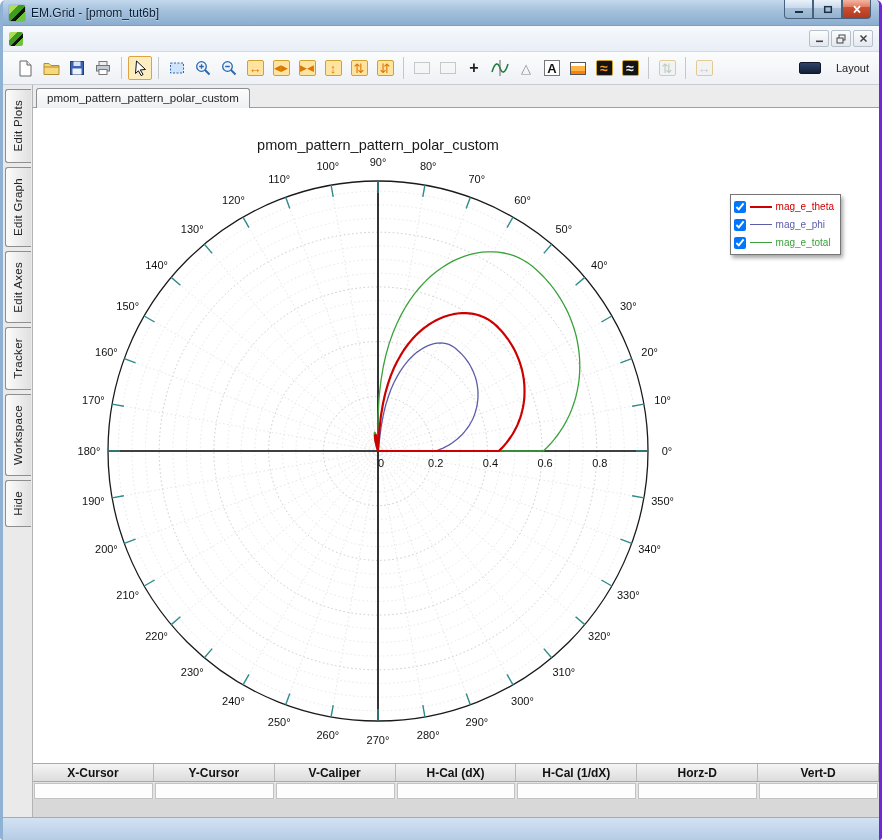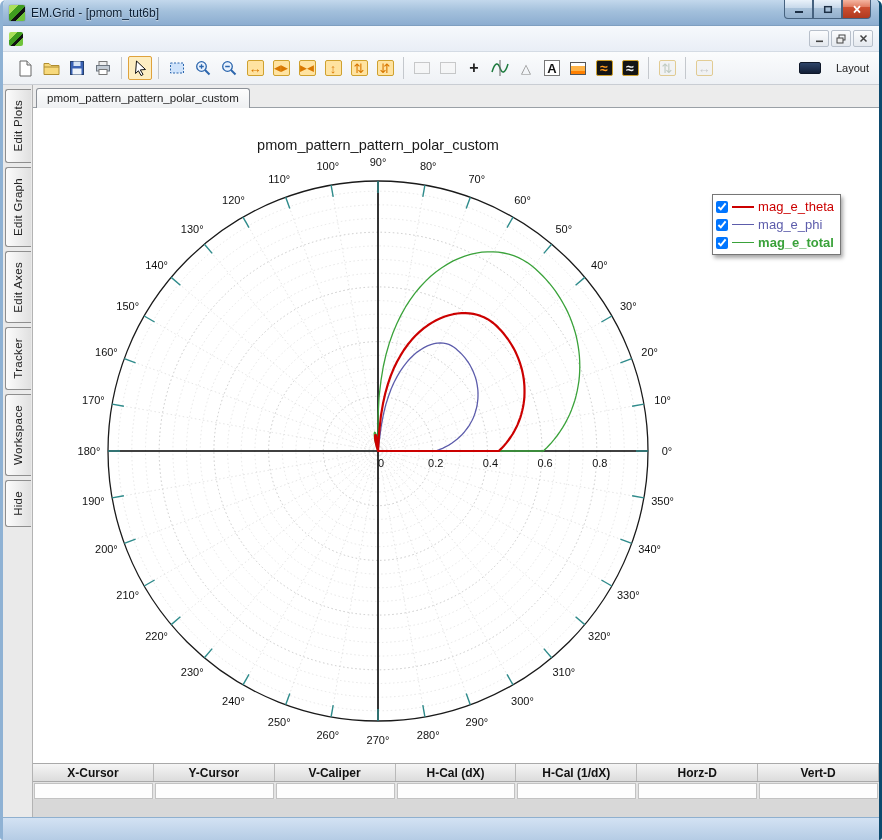--- a/index.html
+++ b/index.html
@@ -1,20 +1,20 @@
 <!DOCTYPE html>
 <html><head>
 <meta charset="utf-8">
 <style>
   html,body{margin:0;padding:0;overflow:hidden;}
   body{width:882px;height:840px;font-family:"Liberation Sans",sans-serif;background:#fff;-webkit-font-smoothing:antialiased;}
   *{box-sizing:border-box;}
   svg text{font-family:"Liberation Sans",sans-serif;}
 
-  .win{width:882px;height:840px;display:flex;flex-direction:column;border-left:3px solid #8fb2d4;border-right:3px solid #0c4a6e;border-radius:6px 6px 3px 3px;overflow:hidden;background:#fff;}
+  .win{width:882px;height:840px;display:flex;flex-direction:column;border-left:3px solid #8fb2d4;border-right:3px solid #6d28d9;border-radius:6px 6px 3px 3px;overflow:hidden;background:#fff;}
 
   
   .titlebar{height:26px;flex:0 0 26px;display:flex;align-items:center;background:linear-gradient(#c3d8ec,#a3c0dc 45%,#8cadd0);border-bottom:1px solid #7f9fc0;position:relative;}
   .app-icon{width:16px;height:16px;margin:0 6px 0 6px;border-radius:2px;background:linear-gradient(135deg,#aadf5a 0 30%,#3f9c1f 30% 55%,#111 55% 70%,#6fc33a 70%);box-shadow:0 0 1px #234;}
   .title-text{font-size:12px;color:#0d1f33;text-shadow:0 1px 1px rgba(255,255,255,.6);}
   .cap-group{position:absolute;top:0;right:8px;display:flex;}
   .cap-btn{width:29px;height:19px;display:flex;align-items:center;justify-content:center;border:1px solid #46627f;border-top:none;background:linear-gradient(#eaf2fa,#c6d8ea 45%,#a9c2da 46%,#93b0cd);}
   .cap-btn.first{border-radius:0 0 0 4px;}
   .cap-btn.close{border-radius:0 0 4px 0;background:linear-gradient(#f4b5a1,#e07a5f 40%,#cd4f31 41%,#b03a1f);}
   .cap-btn svg{display:block;}
@@ -54,21 +54,21 @@
   .doc-tab{font-size:11.5px;color:#1c1c1c;background:linear-gradient(#fdfdfd,#eef0f2);border:1px solid #8b9097;border-bottom:none;border-radius:3px 3px 0 0;padding:3px 10px 4px 10px;position:relative;top:1px;}
 
   .plot-area{height:655px;flex:0 0 655px;background:#fff;position:relative;}
   .plot-area svg{display:block;}
 
   
   .legend{position:absolute;top:86px;right:38px;background:#fff;border:1px solid #767676;box-shadow:2px 3px 4px rgba(0,0,0,.35);padding:3px 6px 3px 3px;display:flex;flex-direction:column;gap:1px;}
   .lg-row{display:flex;align-items:center;gap:4px;height:17px;}
   .lg-row input{width:12px;height:12px;margin:0;}
   .lg-line{width:22px;display:inline-block;}
-  .lg-label{font-size:13px;}
+  .lg-label{font-size:10px;}
 
   
   .cursor-table{height:36px;flex:0 0 36px;display:flex;flex-direction:column;}
   .ct-head{height:19px;display:grid;grid-template-columns:repeat(7,1fr);background:linear-gradient(#f5f5f5,#dcdcdc);border-top:1px solid #a9a9a9;border-bottom:1px solid #a9a9a9;}
   .ct-h{font-size:12px;font-weight:bold;color:#111;text-align:center;padding-top:2px;border-right:1px solid #b9b9b9;overflow:hidden;white-space:nowrap;}
   .ct-rowvals{height:17px;display:grid;grid-template-columns:repeat(7,1fr);background:#e3e3e3;padding-top:1px;}
   .ct-c{background:#fdfdfd;border:1px solid #c2c2c2;margin:0 1px;font-size:11px;}
 
   .gap-strip{height:18px;flex:0 0 18px;background:#d8d8d8;}
   .bottom-frame{height:23px;flex:0 0 23px;background:linear-gradient(#d3e2f3,#b5cce5);border-top:1px solid #8fb0cf;}
@@ -430,21 +430,21 @@
               <span class="lg-label" style="color: rgb(204, 0, 0);">mag_e_theta</span>
             </div>
             <div class="lg-row">
               <input type="checkbox" checked="" style="">
               <span class="lg-line" style="border-top: 1.5px solid rgb(92, 92, 171);"></span>
               <span class="lg-label" style="color: rgb(92, 92, 171);">mag_e_phi</span>
             </div>
             <div class="lg-row">
               <input type="checkbox" checked="" style="">
               <span class="lg-line" style="border-top: 1.5px solid rgb(58, 162, 58);"></span>
-              <span class="lg-label" style="color: rgb(58, 162, 58); font-weight: bold;">mag_e_total</span>
+              <span class="lg-label" style="color: rgb(58, 162, 58);">mag_e_total</span>
             </div>
           </div>
       </div>
 
       <div class="cursor-table">
         <div class="ct-head">
             <div class="ct-h">X-Cursor</div>
             <div class="ct-h">Y-Cursor</div>
             <div class="ct-h">V-Caliper</div>
             <div class="ct-h">H-Cal (dX)</div>

